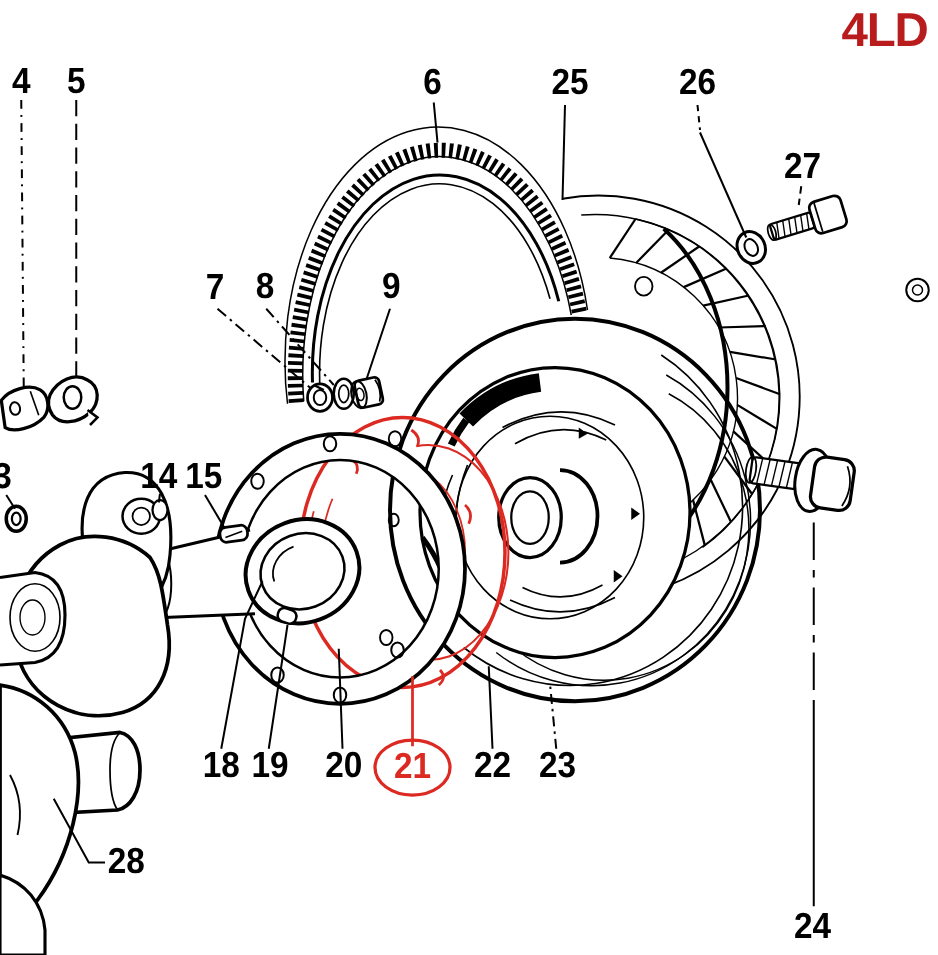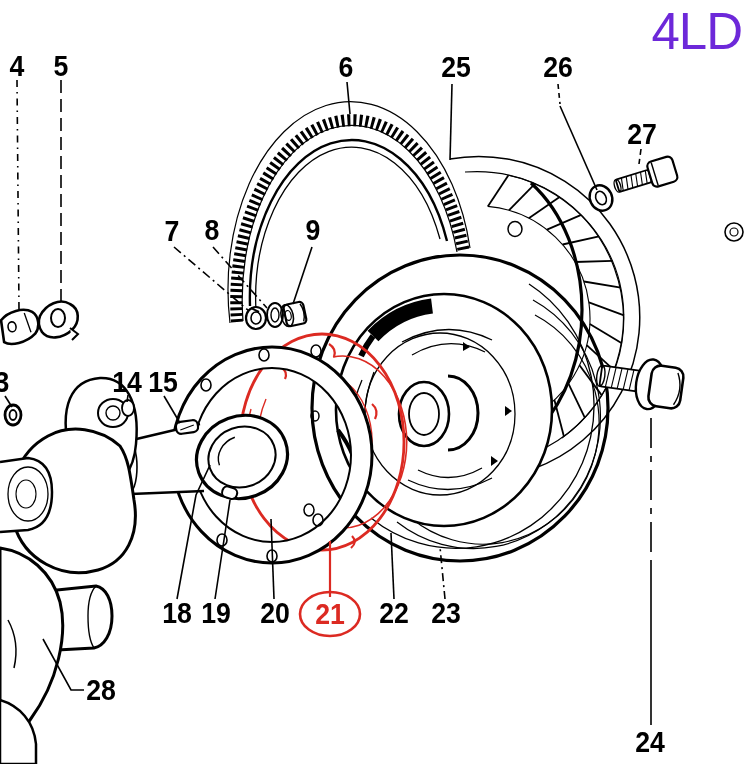--- a/index.html
+++ b/index.html
@@ -2,22 +2,22 @@
 <html><head>
 <meta charset="utf-8">
 <style>
   html,body{margin:0;padding:0;background:#fff;}
   .stage{position:relative;width:750px;height:764px;background:#fff;overflow:hidden;
          font-family:"Liberation Sans","DejaVu Sans",sans-serif;}
   svg{position:absolute;left:0;top:0;}
   .callout{position:absolute;transform:translate(-50%,-50%) scaleX(.92);
            font-size:29px;font-weight:bold;color:#000;white-space:nowrap;line-height:1;}
   .callout.red{color:#dc2a22;}
-  .model-title{position:absolute;right:8px;top:6px;font-size:51px;font-weight:normal;
-               letter-spacing:-1px;color:#6d28d9;line-height:1;}
+  .model-title{position:absolute;right:8px;top:6px;font-size:38px;font-weight:bold;
+               letter-spacing:-1px;color:#b91c1c;line-height:1;}
   .ink{stroke:#000;fill:none;}
   .red-ink{stroke:#dc2a22;fill:none;}
   .wfill{fill:#fff;}
 </style>
 </head>
 <body>
 
 <div class="stage">
 
 <svg width="750" height="764" viewBox="0 0 750 764">

